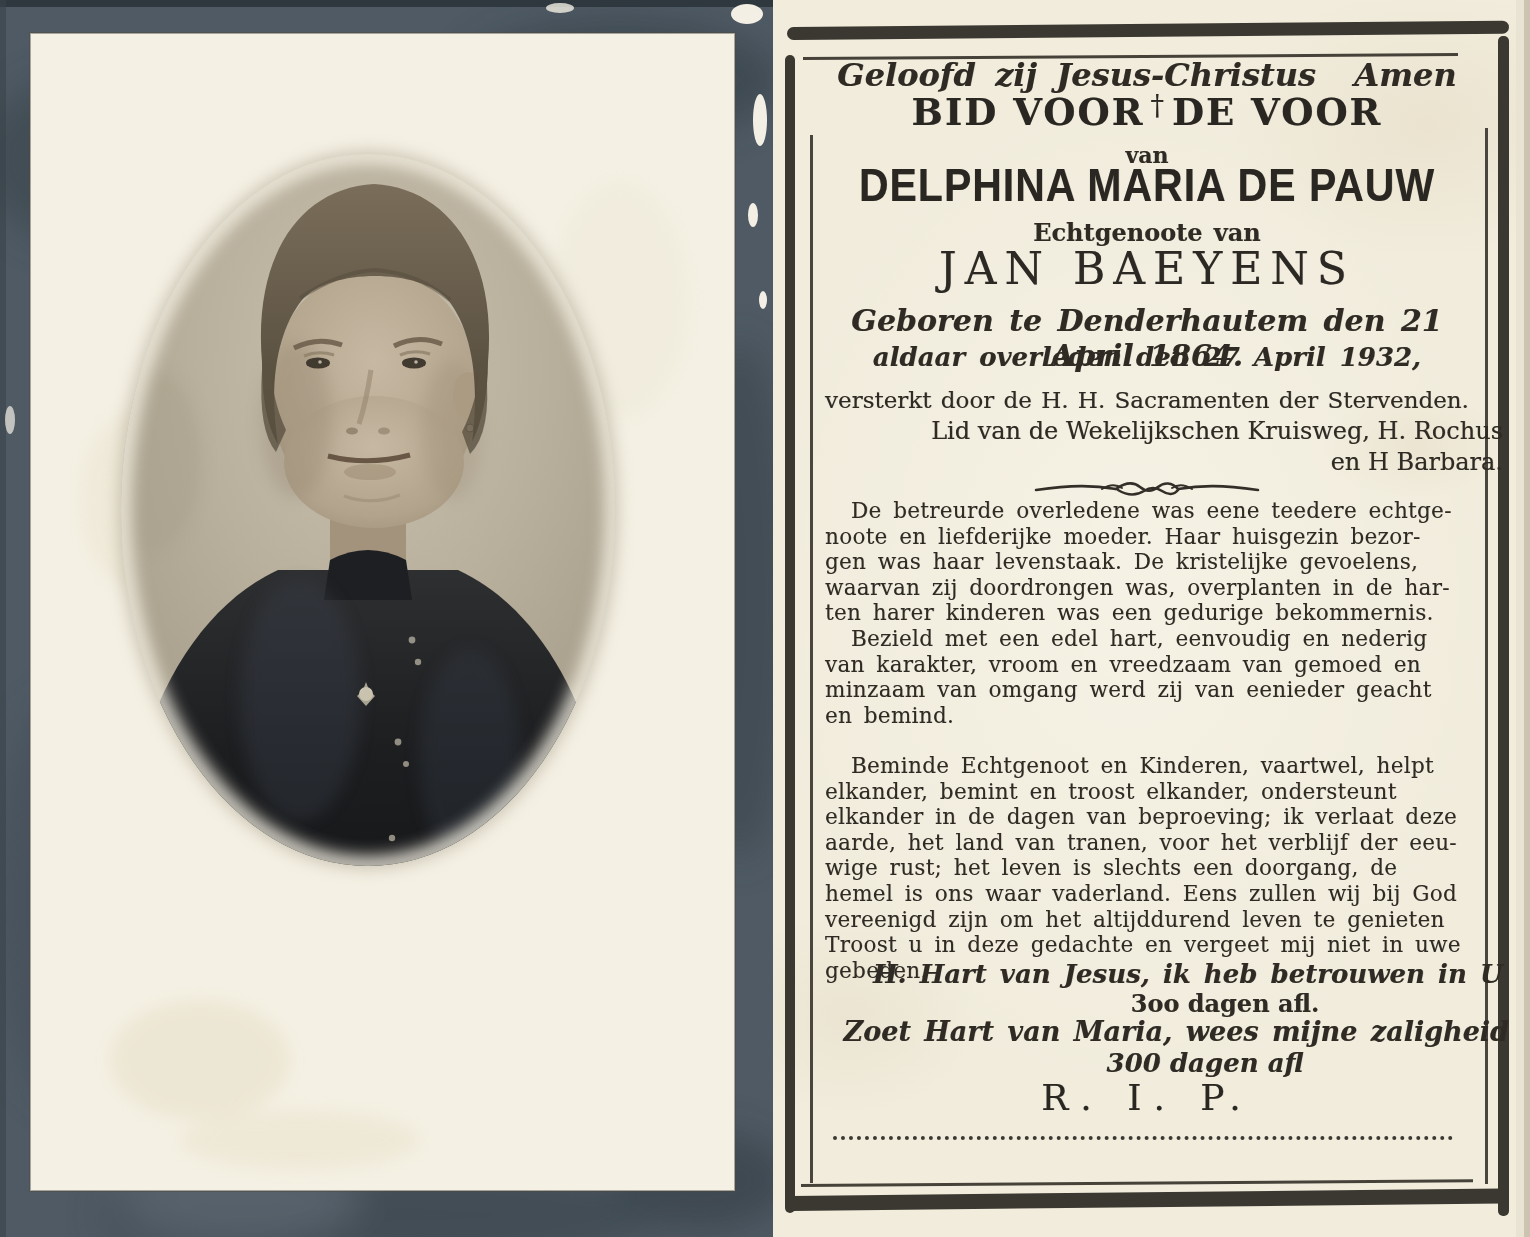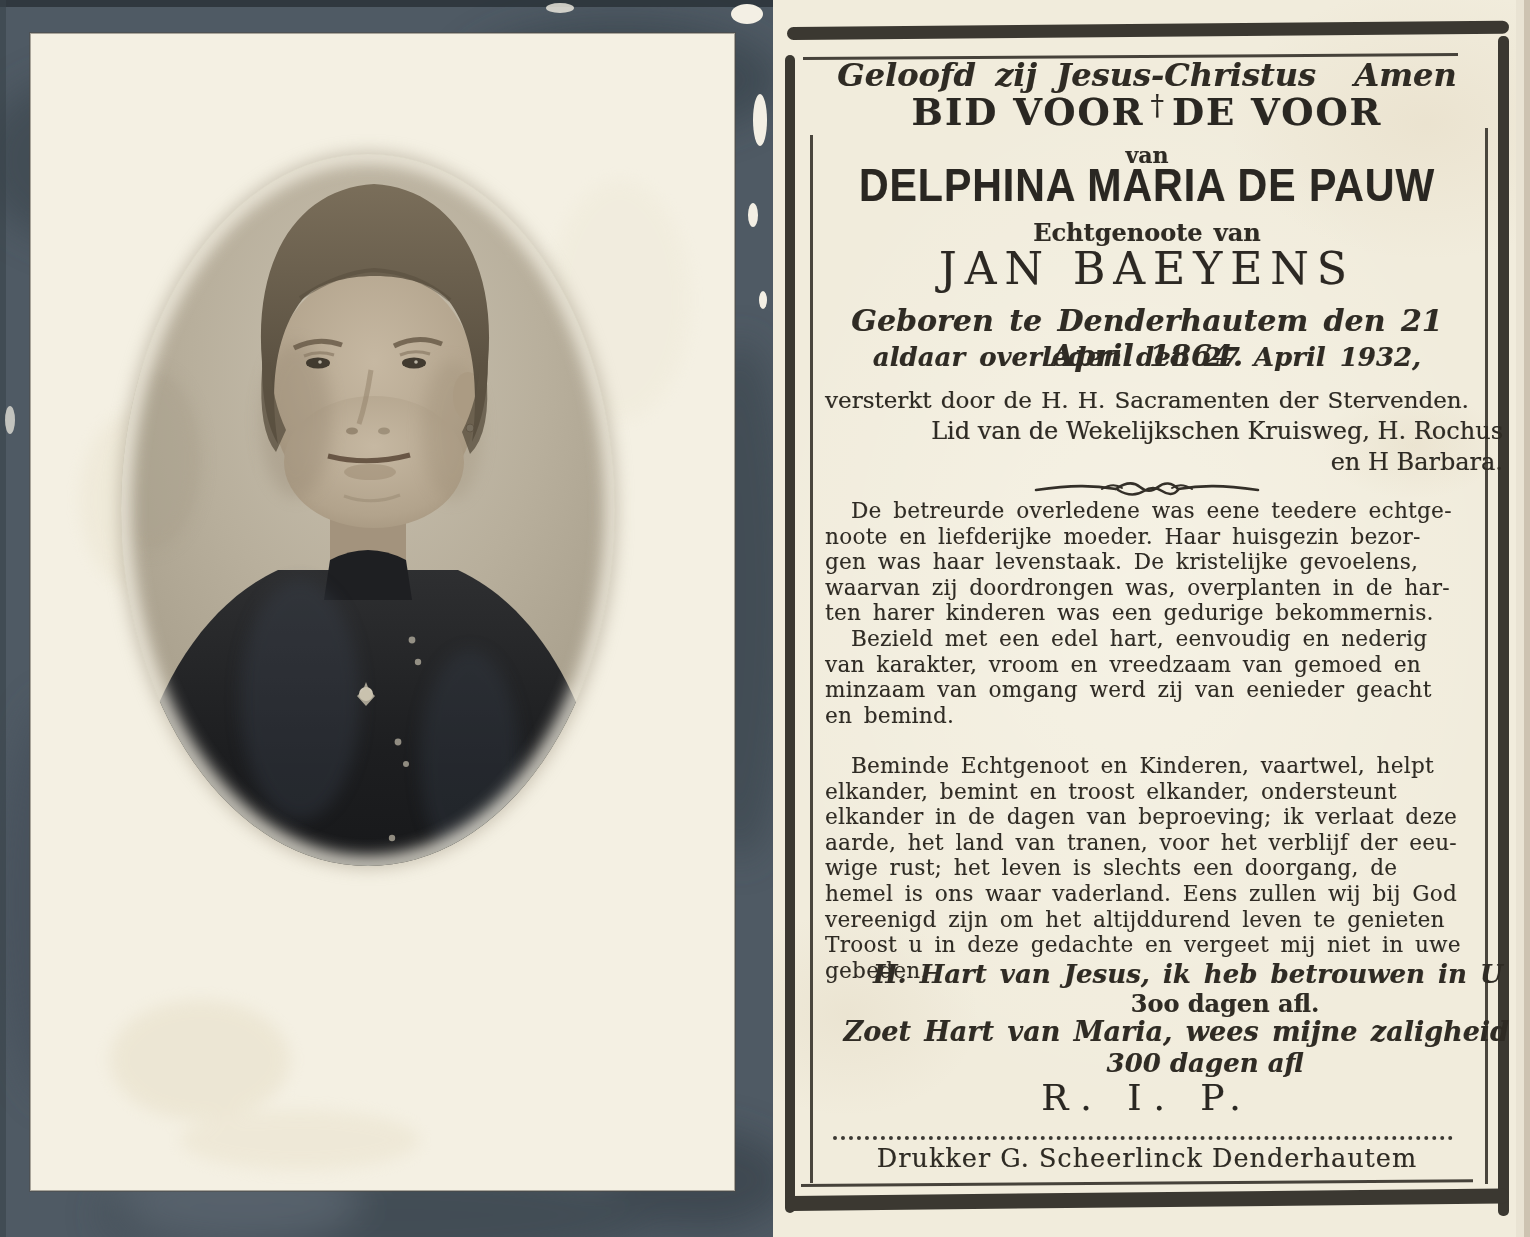--- a/index.html
+++ b/index.html
@@ -294,18 +294,17 @@
     <div class="tb" id="prayer-1-indulgence">3oo dagen afl.</div>
 
     <div class="tb" id="prayer-2">Zoet Hart van Maria, wees mijne zaligheid</div>
 
     <div class="tb" id="prayer-2-indulgence">300 dagen afl</div>
 
     <div class="tb" id="rip">R. I. P.</div>
 
     <div id="dotted-divider"></div>
 
-    <div class="tb" id="printer-line">Drukker G. Scheerlinck Denderhautem</div>
   </div>
 
   <div id="edge-strip-a"></div>
   <div id="edge-strip-b"></div>
 </div>
 
 </body></html>

